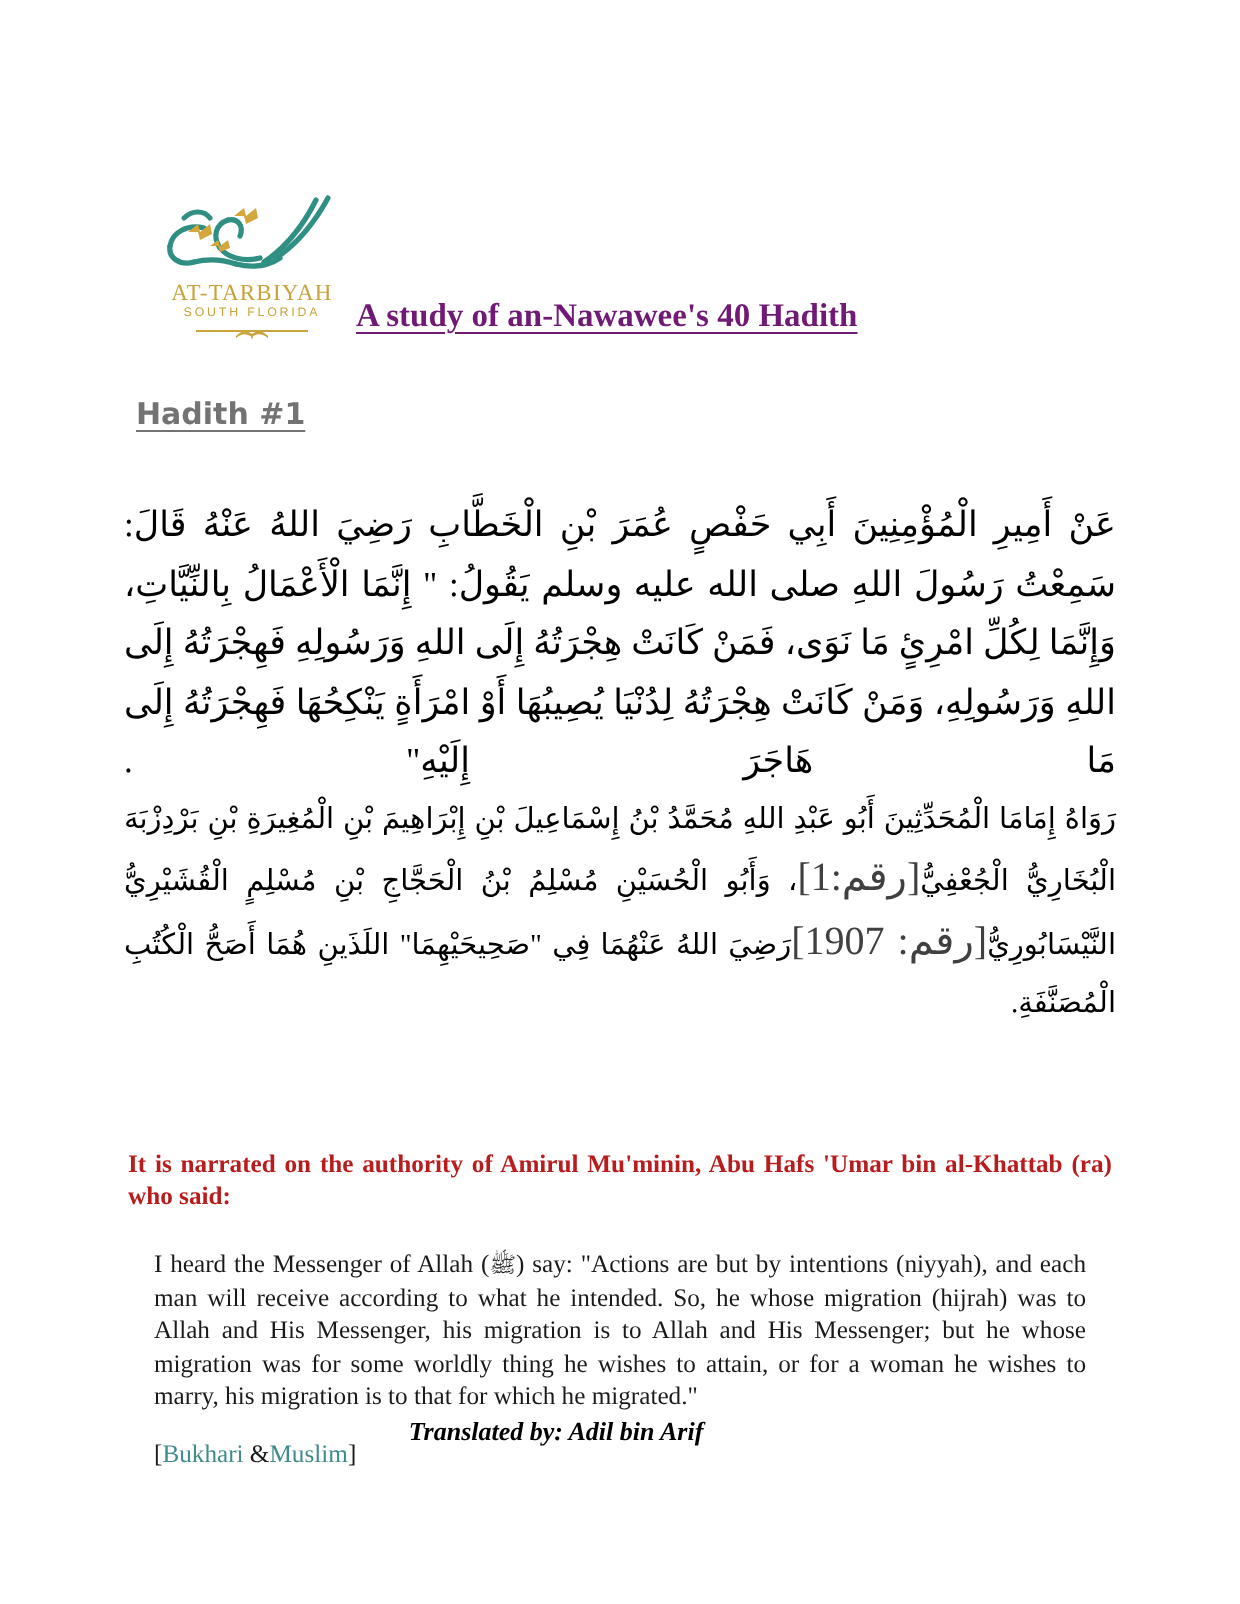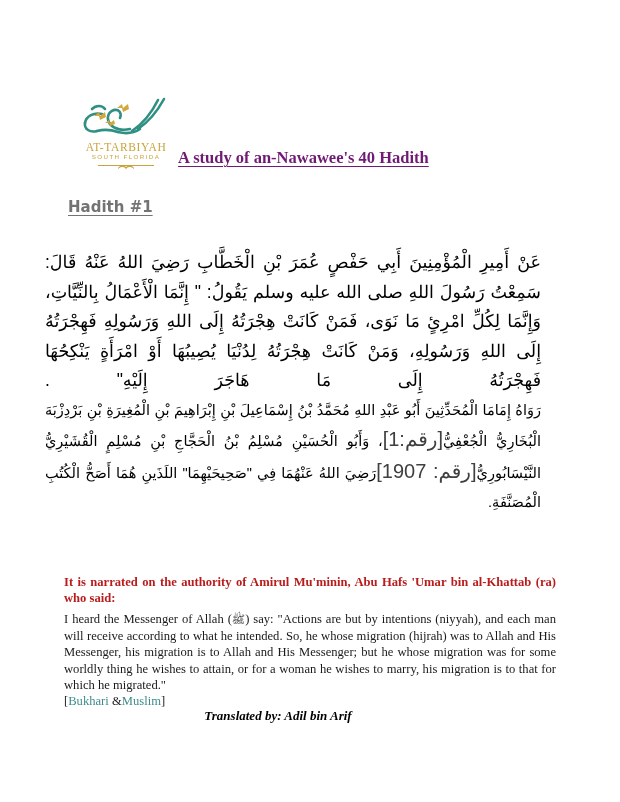--- a/index.html
+++ b/index.html
@@ -107,27 +107,27 @@
     font-size: 15px;
     font-weight: bold;
     color: #737373;
     text-decoration: underline;
     text-underline-offset: 3px;
   }
 
   
   .arabic-block {
     position: absolute;
-    left: 45px;
+    left: 62px;
     top: 248px;
     width: 496px;
     direction: rtl;
     text-align: justify;
     text-align-last: justify;
-    font-family: Liberation Sans, sans-serif;
+    font-family: Liberation Serif, serif;
     font-size: 17.5px;
     line-height: 29.5px;
     color: #000;
     unicode-bidi: isolate;
   }
   .arabic-block p {
     margin: 0;
     direction: rtl;
     text-align: justify;
     text-align-last: justify;
@@ -159,21 +159,21 @@
     position: absolute;
     left: 64px;
     top: 611px;
     width: 492px;
     font-family: "Liberation Serif", "DejaVu Serif", serif;
     font-size: 12.6px;
     line-height: 16.2px;
     color: #1a1a1a;
     text-align: justify;
   }
-  .trans-body p { margin: 0; }
+  .trans-body p { margin: 13px; }
   .sallallahu {
     font-family: "DejaVu Sans", sans-serif;
     font-size: 11px;
   }
   .src-line {
     margin-top: 0px;
   }
   .src-name { color: #3f8b8b; }
   .src-punc { color: #1a1a1a; }
 

